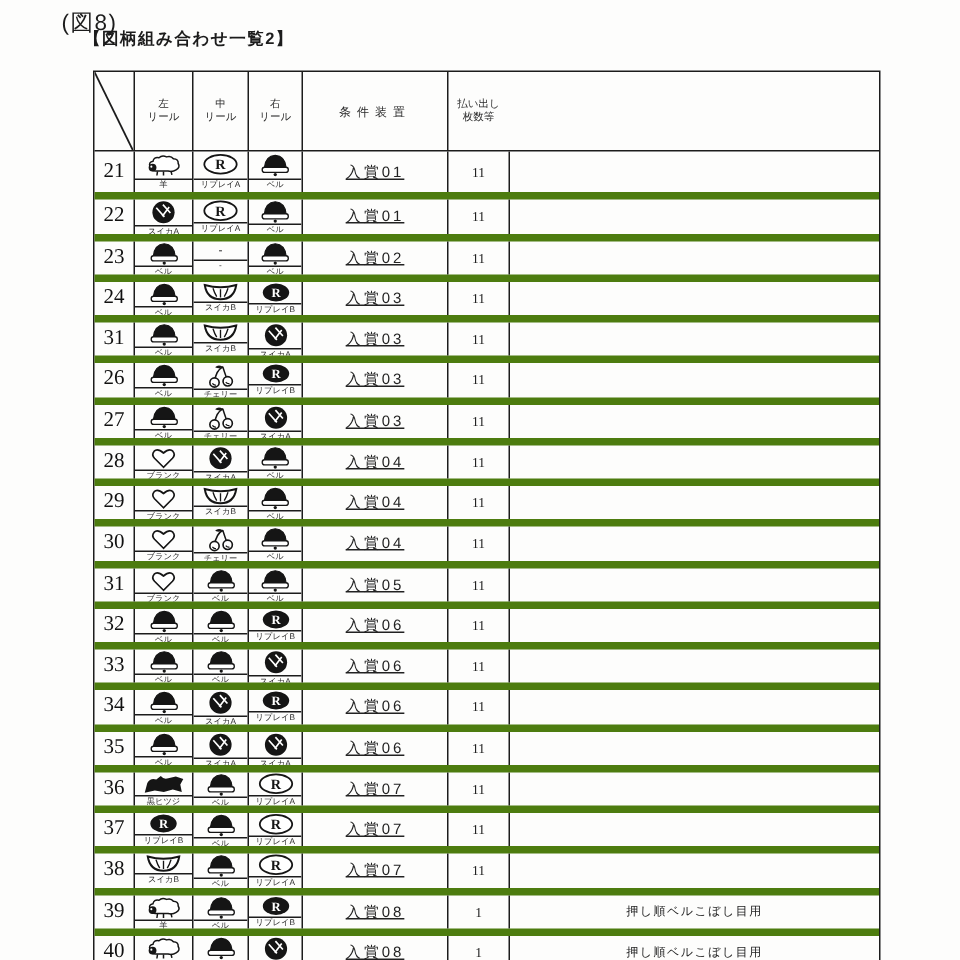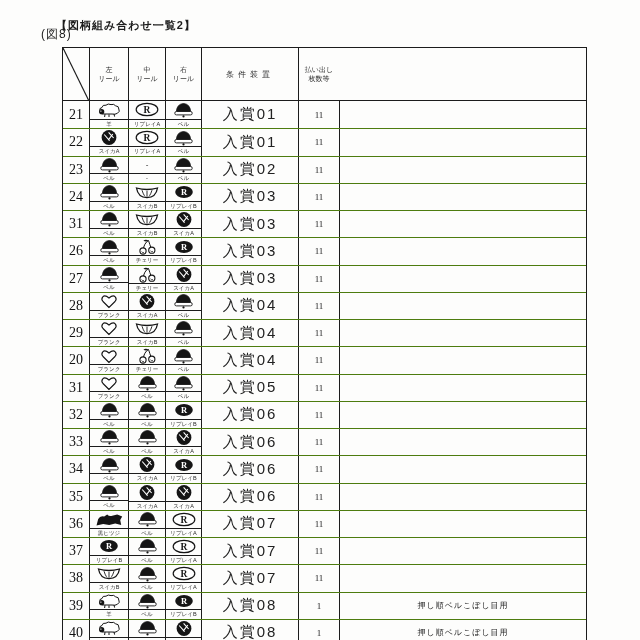--- a/index.html
+++ b/index.html
@@ -1,24 +1,24 @@
 <!DOCTYPE html>
 <html><head>
 <meta charset="utf-8">
 <style>
   * { margin:0; padding:0; box-sizing:border-box; }
   body { width:640px; height:640px; background:#fdfdfc; font-family:"Liberation Sans",sans-serif; color:#1c1c1c; }
   .page { position:relative; width:640px; height:640px; background:#fdfdfc; overflow:hidden; }
-  .fig-tag { position:absolute; left:41px; top:6px; font-size:12px; letter-spacing:1px;margin-top:20px; }
+  .fig-tag { position:absolute; left:41px; top:6px; font-size:15px; letter-spacing:1px; }
   .fig-title { position:absolute; left:56px; top:18px; font-size:11px; font-weight:bold; letter-spacing:1px; }
 
   .tbl { position:absolute; left:62px; top:47px; width:525px; border:1.5px solid #1c1c1c; background:#fdfdfc; }
   .hrow { display:flex; height:53px; border-bottom:1.5px solid #1c1c1c; }
   .drow { display:flex; height:27.25px;justify-content:space-between; }
-  .drow + .drow { border-top:1px solid #4d7c0f; }
+  .drow + .drow { border-top:5px solid #4d7c0f; }
 
   .cell { border-left:1px solid #1c1c1c; display:flex; align-items:center; justify-content:center;
           text-align:center; overflow:hidden; }
   .cell:first-child { border-left:none; }
   .c-no   { width:26px; }
   .c-l    { width:39px; }
   .c-m    { width:37px; }
   .c-r    { width:36px; }
   .c-cond { width:97px; }
   .c-pay  { width:41px; }
@@ -27,21 +27,21 @@
   .hcell { font-size:7px; line-height:9px; white-space:pre-line; color:#2a2a2a; }
   .h-cond, .h-role { font-size:8px; letter-spacing:4px; }
   .corner { position:relative; }
   .corner svg { position:absolute; inset:0; }
 
   .num { font-family:"Liberation Serif",serif; font-size:14px; color:#111; }
   .sym { flex-direction:column; align-items:stretch; justify-content:flex-start; padding:0; }
   .sym .ic { flex:1; display:flex; align-items:center; justify-content:center; border-bottom:1px solid #1c1c1c; }
   .sym .lb { height:8.5px; font-size:6px; line-height:8.5px; text-align:center; letter-spacing:0;
              color:#2a2a2a; transform:scale(.92); transform-origin:center; white-space:nowrap; }
-  .cond { font-size:15px; letter-spacing:2px; color:#222; }
+  .cond { font-size:10px; letter-spacing:2px; color:#222;text-decoration:underline; }
   .pay  { font-family:"Liberation Serif",serif; font-size:9px; color:#222; }
   .role { font-size:8px; letter-spacing:1px; color:#222;font-family:Liberation Serif, serif; }
 </style>
 </head>
 <body>
 
 <div class="page">
   <div class="fig-tag">(図8)</div>
   <div class="fig-title">【図柄組み合わせ一覧2】</div>
 
@@ -376,21 +376,21 @@
               </svg>
             </div>
       <div class="lb">ベル</div>
     </div>
     <div class="cell c-cond cond">入賞04</div>
     <div class="cell c-pay pay">11</div>
     <div class="cell c-role role"></div>
   </div>
 
   <div class="drow">
-    <div class="cell c-no num">20</div>
+    <div class="cell c-no num">30</div>
     <div class="cell c-l sym">
       <div class="ic">
               <svg width="18" height="16" viewBox="0 0 18 16">
                 <path d="M9,14.5 L3,8.5 Q0.8,6 2.8,3.8 Q5,1.6 9,5 Q13,1.6 15.2,3.8 Q17.2,6 15,8.5 Z" fill="#fff" stroke="#151515" stroke-width="1.1"></path>
               </svg>
             </div>
       <div class="lb">ブランク</div>
     </div>
     <div class="cell c-m sym">
       <div class="ic">

